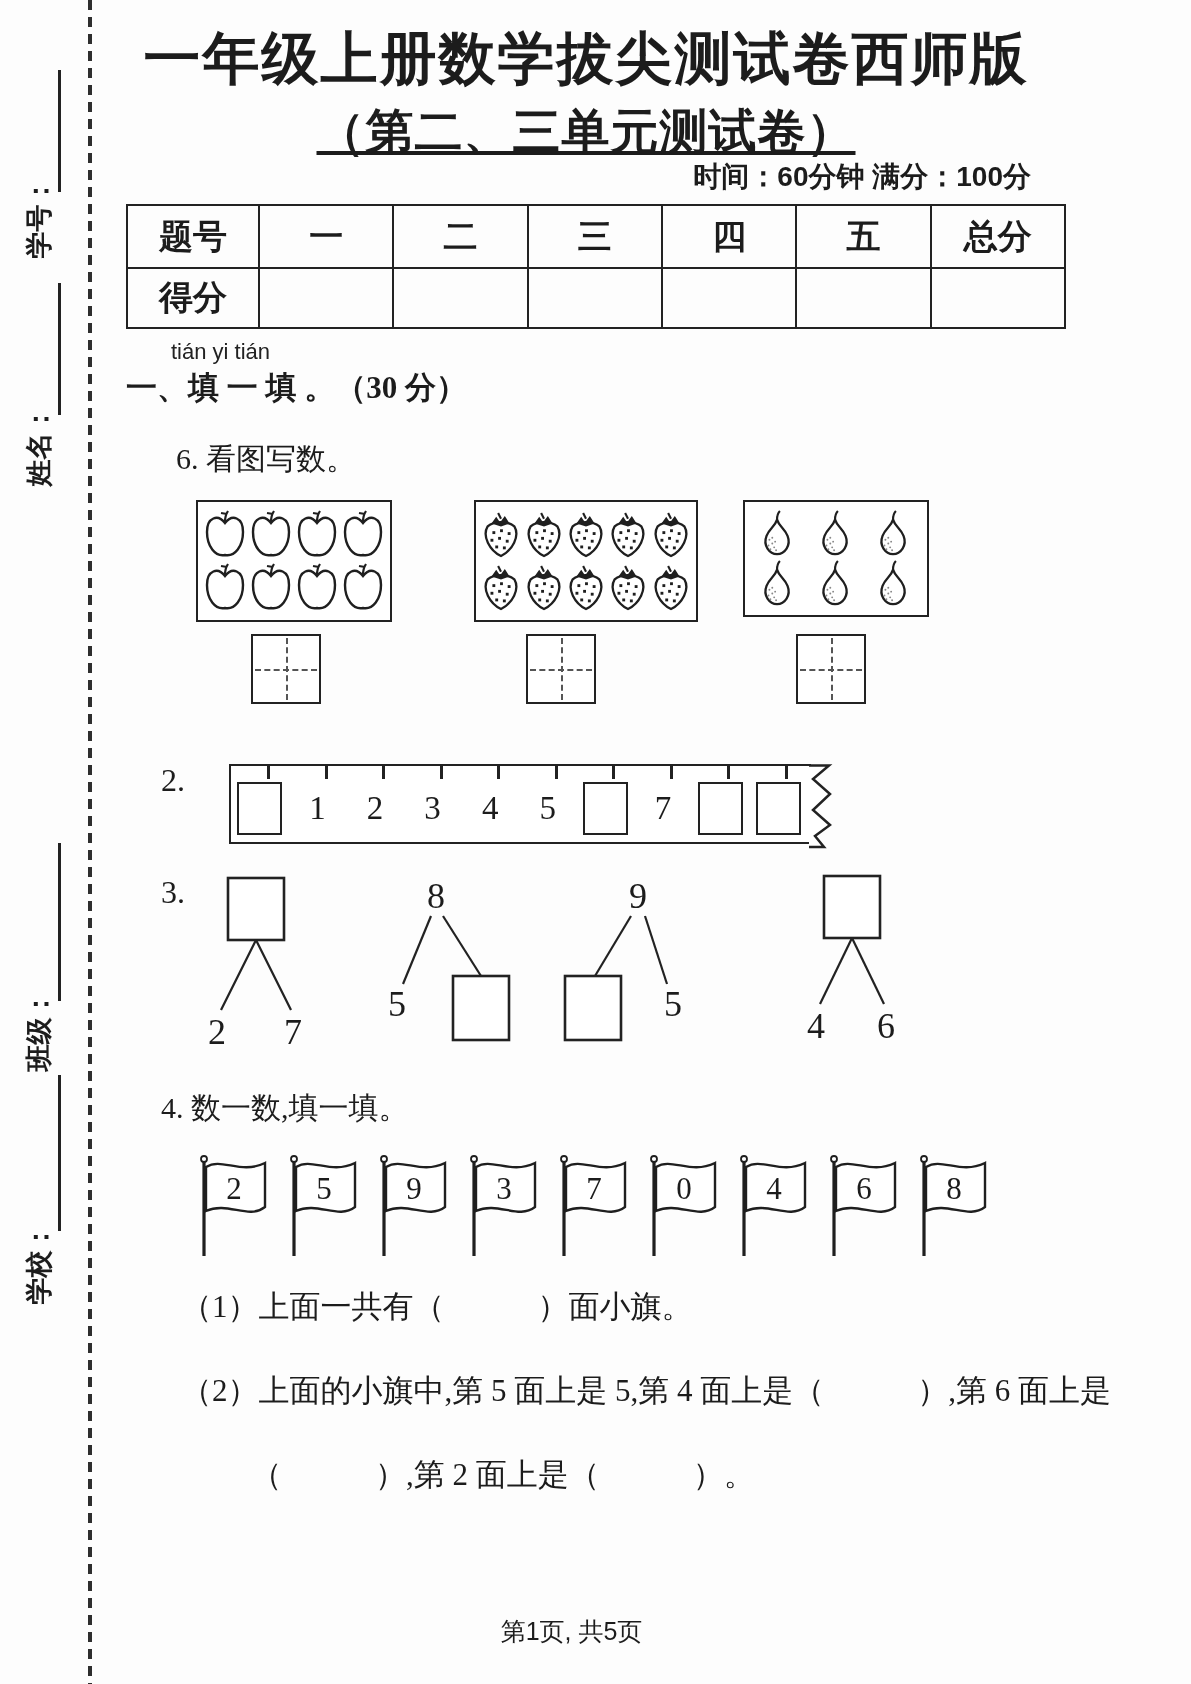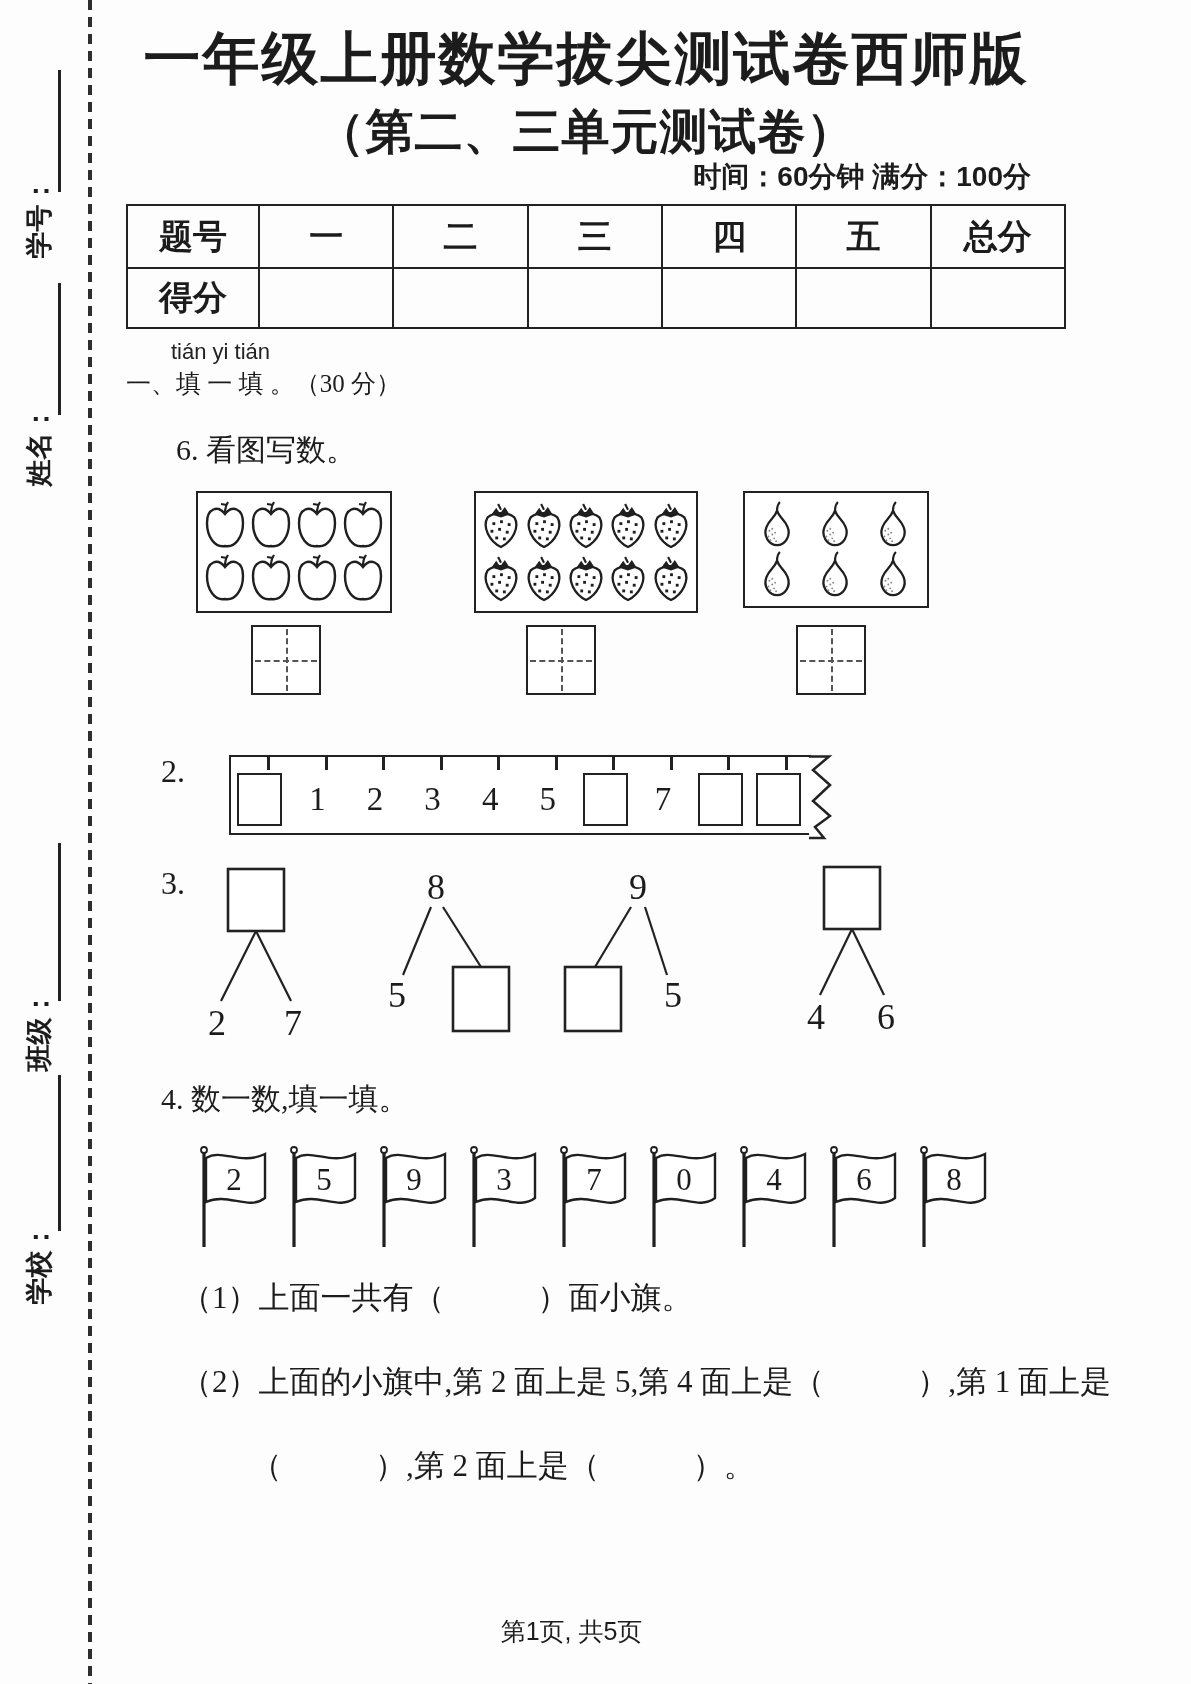--- a/index.html
+++ b/index.html
@@ -20,33 +20,33 @@
     display:flex;align-items:center;justify-content:center;}
   .vlabel span{transform:rotate(-90deg);white-space:nowrap;
     font-weight:700;font-size:27px;font-family:"Liberation Serif",serif;}
   .vl1{top:172px;} .vl2{top:400px;} .vl3{top:985px;} .vl4{top:1218px;}
   
   .content{position:absolute;left:126px;top:0;width:1055px;}
   .header{width:920px;text-align:center;}
   h1{margin:26px 0 0 0;font-family:"Liberation Sans","DejaVu Sans",sans-serif;
      font-size:57px;font-weight:900;letter-spacing:2px;line-height:1.15;}
   h2{margin:14px 0 0 0;font-family:"Liberation Sans","DejaVu Sans",sans-serif;
-     font-size:48px;font-weight:900;letter-spacing:1px;line-height:1.1;}
+     font-size:48px;font-weight:900;letter-spacing:1px;line-height:1.1;text-decoration:underline;}
   .meta{width:905px;text-align:right;font-size:28px;font-weight:600;
      font-family:"Liberation Sans","DejaVu Sans",sans-serif;}
   
   table.score{border-collapse:collapse;margin:8px 0 0 0;width:940px;table-layout:fixed;}
   table.score td{border:2.5px solid #222;text-align:center;vertical-align:middle;
      font-family:"Liberation Sans","DejaVu Sans",sans-serif;font-weight:800;font-size:34px;}
   table.score tr.r1 td{height:59px;}
   table.score tr.r2 td{height:56px;}
   table.score td.c0{width:128px;}
   
   .pinyin{margin:10px 0 0 45px;font-size:22px;font-family:"Liberation Sans",sans-serif;color:#222;}
-  .sec-head{margin:2px 0 12px 0;font-size:25px;font-weight:400;}
+  .sec-head{margin:2px 0 12px 0;font-size:31px;font-weight:700;}
   .q-label{font-size:30px;}
   .q1-label{margin:30px 0 0 50px;}
   
   .fruit-row{display:flex;align-items:flex-start;margin:20px 0 0 70px;}
   .fruit-box{border:2.5px solid #222;box-sizing:border-box;background:#fff;
      display:grid;justify-items:center;align-items:center;padding:6px 4px;}
   .fb-apple{width:196px;height:122px;grid-template-columns:repeat(4,1fr);}
   .fb-straw{width:224px;height:122px;margin-left:82px;grid-template-columns:repeat(5,1fr);}
   .fb-pear{width:186px;height:117px;margin-left:45px;grid-template-columns:repeat(3,1fr);}
   .fruit-ic{display:block;}
@@ -382,18 +382,18 @@
         <use href="#sym-flag"></use>
         <text x="42" y="46">6</text>
       </svg>
     <svg class="flag" width="88" height="105" viewBox="0 0 88 105">
         <use href="#sym-flag"></use>
         <text x="42" y="46">8</text>
       </svg>
   </div>
 
   <div class="sub sub1">（1）上面一共有（　　　）面小旗。</div>
-  <div class="sub sub2a">（2）上面的小旗中,第 2 面上是 5,第 4 面上是（　　　）,第 1 面上是</div>
+  <div class="sub sub2a">（2）上面的小旗中,第 5 面上是 5,第 4 面上是（　　　）,第 6 面上是</div>
   <div class="sub sub2b">（　　　）,第 2 面上是（　　　）。</div>
 
 </div>
 
 <div class="footer">第1页, 共5页</div>
 
 </body></html>

